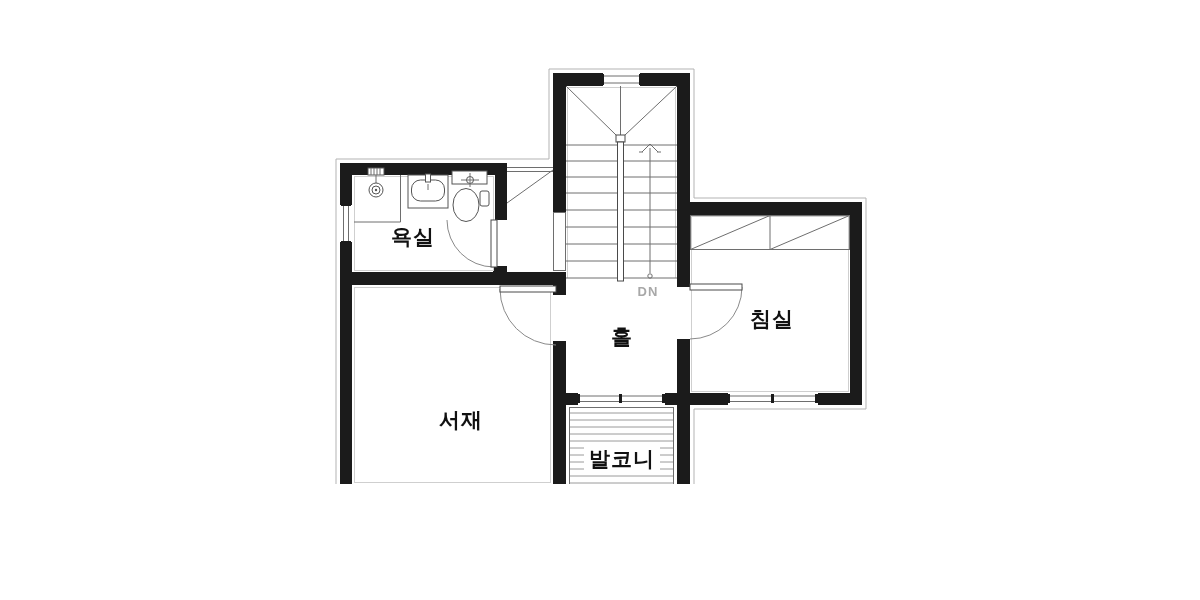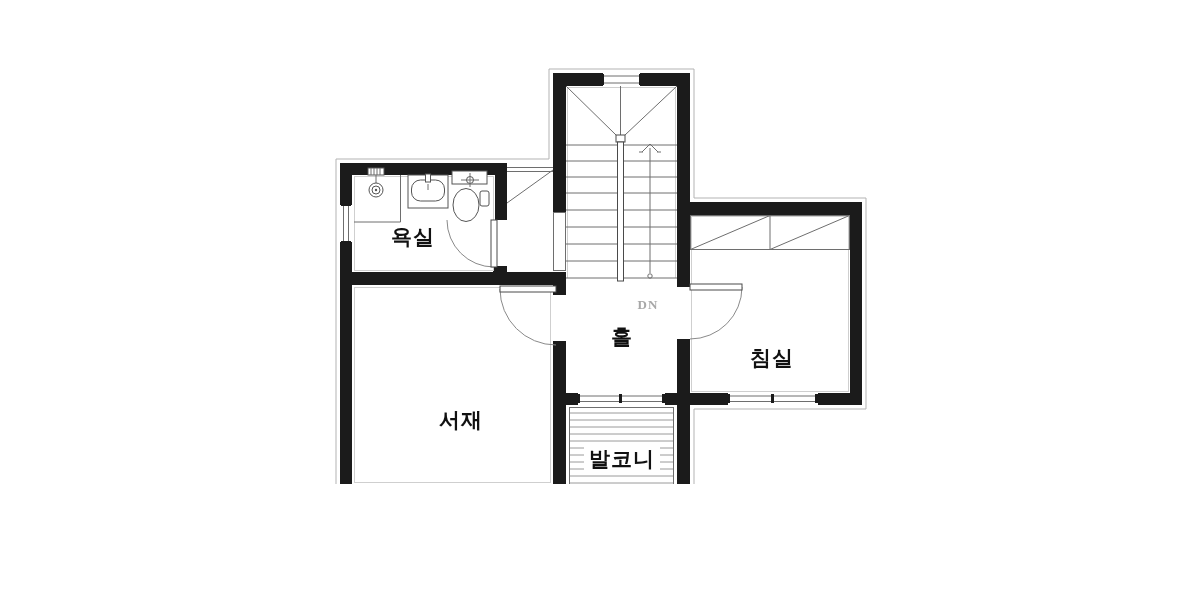--- a/index.html
+++ b/index.html
@@ -1,17 +1,17 @@
 <!DOCTYPE html>
 <html><head>
 <meta charset="utf-8">
 <style>
   html,body{margin:0;padding:0;background:#ffffff;}
   #stage{position:relative;width:1200px;height:484px;background:#ffffff;overflow:hidden;
-         font-family:Liberation Serif, serif;}
+         font-family:Liberation Sans, sans-serif;}
   #plan-svg{position:absolute;left:0;top:0;}
   .wall{fill:#1b1b1b;stroke:none;}
   .sil{fill:#ffffff;stroke:#b3b3b3;stroke-width:1;}
   .thin{stroke:#6e6e6e;stroke-width:1;fill:none;}
   .lite{stroke:#cfcfcf;stroke-width:1;fill:none;}
   .fixture{stroke:#555;stroke-width:1;fill:#ffffff;}
   .leaf{fill:#ffffff;stroke:#4a4a4a;stroke-width:1;}
   .arc{stroke:#8a8a8a;stroke-width:1;fill:none;}
   .tick{fill:#1b1b1b;}
   .plan-label{position:absolute;transform:translate(-50%,-50%);
@@ -203,18 +203,18 @@
         M570,476 H673 M570,483 H673 M570,490 H673 M570,497 H673 M570,504 H673" style="stroke:#9a9a9a"></path>
     </g>
   </svg>
 
   <div class="plan-label" style="left:413px;top:237px;">욕실</div>
 
   <div class="plan-label" style="left:461px;top:388px;margin-top:32px;">서재</div>
 
   <div class="plan-label" style="left:622px;top:337px;">홀</div>
 
-  <div class="plan-label" style="left:772px;top:319px;margin-top:39px;">침실</div>
+  <div class="plan-label" style="left:772px;top:319px;">침실</div>
 
   <div class="plan-label bg" style="left:622px;top:459px;">발코니</div>
 
-  <div class="dn-label" style="left:648px;top:305px;">DN</div>
+  <div class="dn-label" style="left:648px;top:291px;">DN</div>
 </div>
 
 </body></html>

